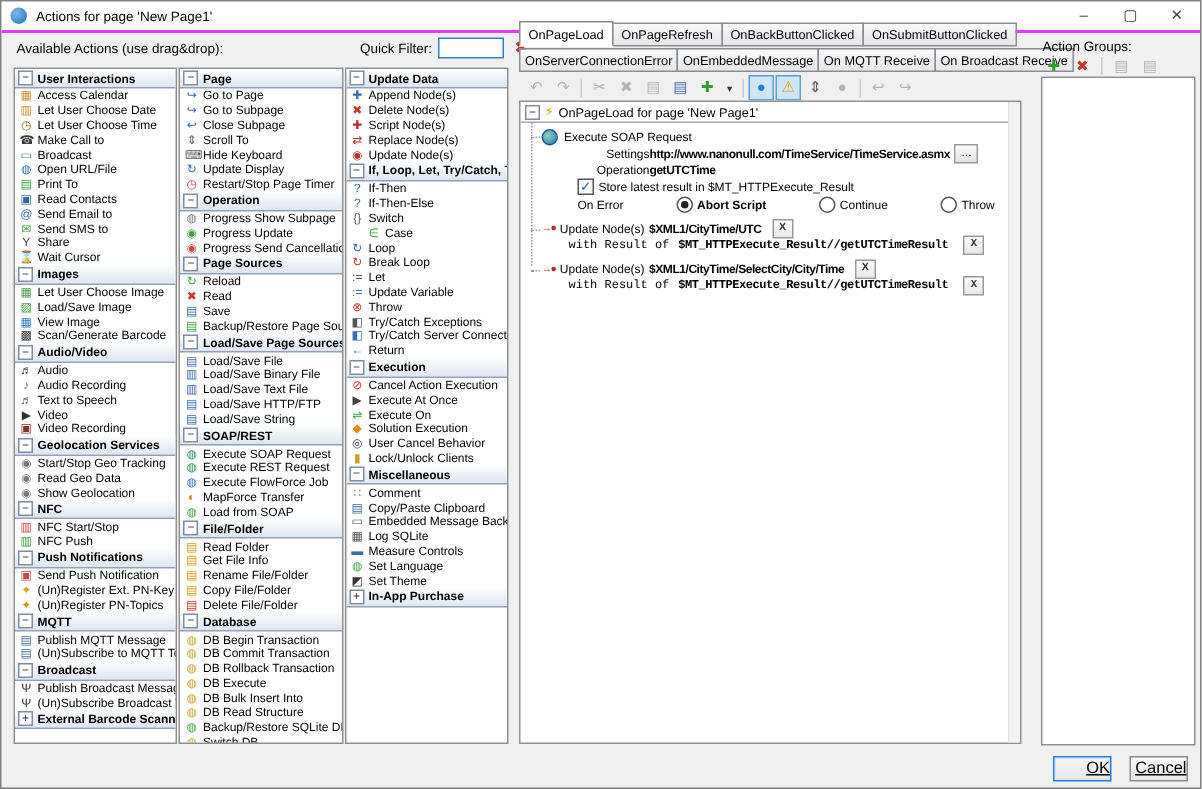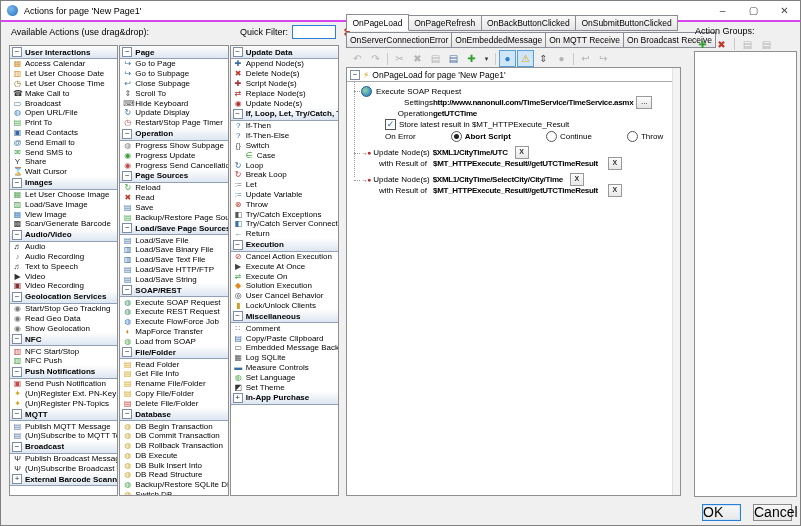--- a/index.html
+++ b/index.html
@@ -76,32 +76,32 @@
   .radio-row{display:flex;align-items:center;gap:6px;padding-left:24px;height:12px;}
   .radio-opt{display:flex;align-items:center;gap:3px;padding-left:29px;}
   .radio{width:9px;height:9px;border:1px solid #555;border-radius:50%;background:#fff;
     position:relative;flex:none;}
   .radio.sel::after{content:"";position:absolute;left:2px;top:2px;right:2px;bottom:2px;
     border-radius:50%;background:#222;}
   .bold{font-weight:bold;}
   .update-block{margin-top:5px;}
   .upd-title{display:flex;align-items:center;gap:3px;height:11px;}
   .upd-icon{color:#b03030;font-size:7px;letter-spacing:-1px;flex:none;}
-  .upd-sub{display:flex;align-items:center;gap:6px;padding-left:18px;height:11px;}
+  .upd-sub{display:flex;align-items:center;gap:6px;padding-left:18px;height:11px;font-family:Liberation Mono, monospace;}
   .xp-btn{width:12px;height:11px;border:1px solid #999;flex:none;margin-left:4px;
     background:linear-gradient(#fdfdfd,#e8e8e8);font-size:7px;font-weight:bold;
     line-height:10px;text-align:center;color:#333;}
   
   .ag-heading{position:absolute;left:694px;top:25px;font-size:9px;}
   .ag-toolbar{position:absolute;left:693px;top:36px;height:14px;display:flex;align-items:center;gap:2px;}
   .groups-list{position:absolute;left:693px;top:50px;width:101px;bottom:28px;
     background:#fff;border:1px solid #8f8f8f;}
   
-  .btn{position:absolute;height:17px;font-size:14px;text-align:left;line-height:15px;
-    background:linear-gradient(#f8f8f8,#e7e7e7);border:1px solid #8a8a8a;box-sizing:border-box;}
+  .btn{position:absolute;height:17px;font-size:11px;text-align:right;line-height:15px;
+    background:linear-gradient(#f8f8f8,#e7e7e7);border:1px solid #8a8a8a;box-sizing:border-box;text-decoration:underline;}
   .btn.focused{border:1px solid #2a7fd4;box-shadow:inset 0 0 0 1px #cfe6f8;}
   #ok-btn{left:701px;top:503px;width:39px;}
   #cancel-btn{left:752px;top:503px;width:39px;}
 </style>
 </head>
 <body>
 
 <div class="titlebar">
   <div class="dialog-icon"></div>
   <div class="title-text">Actions for page 'New Page1'</div>

